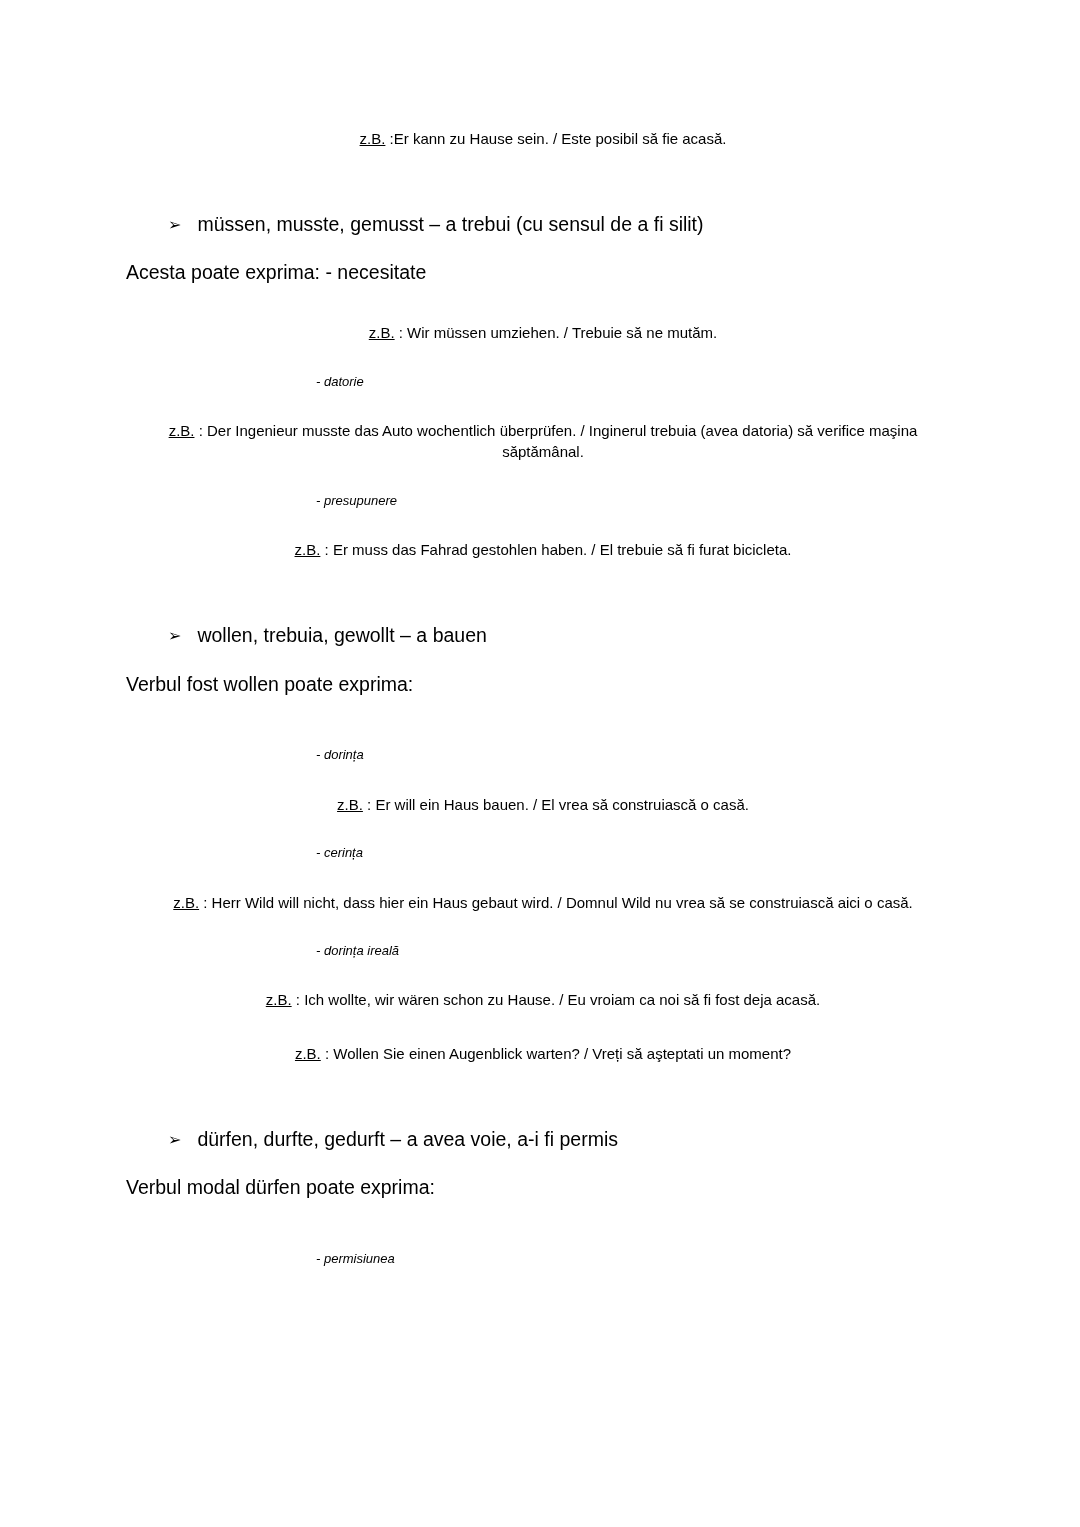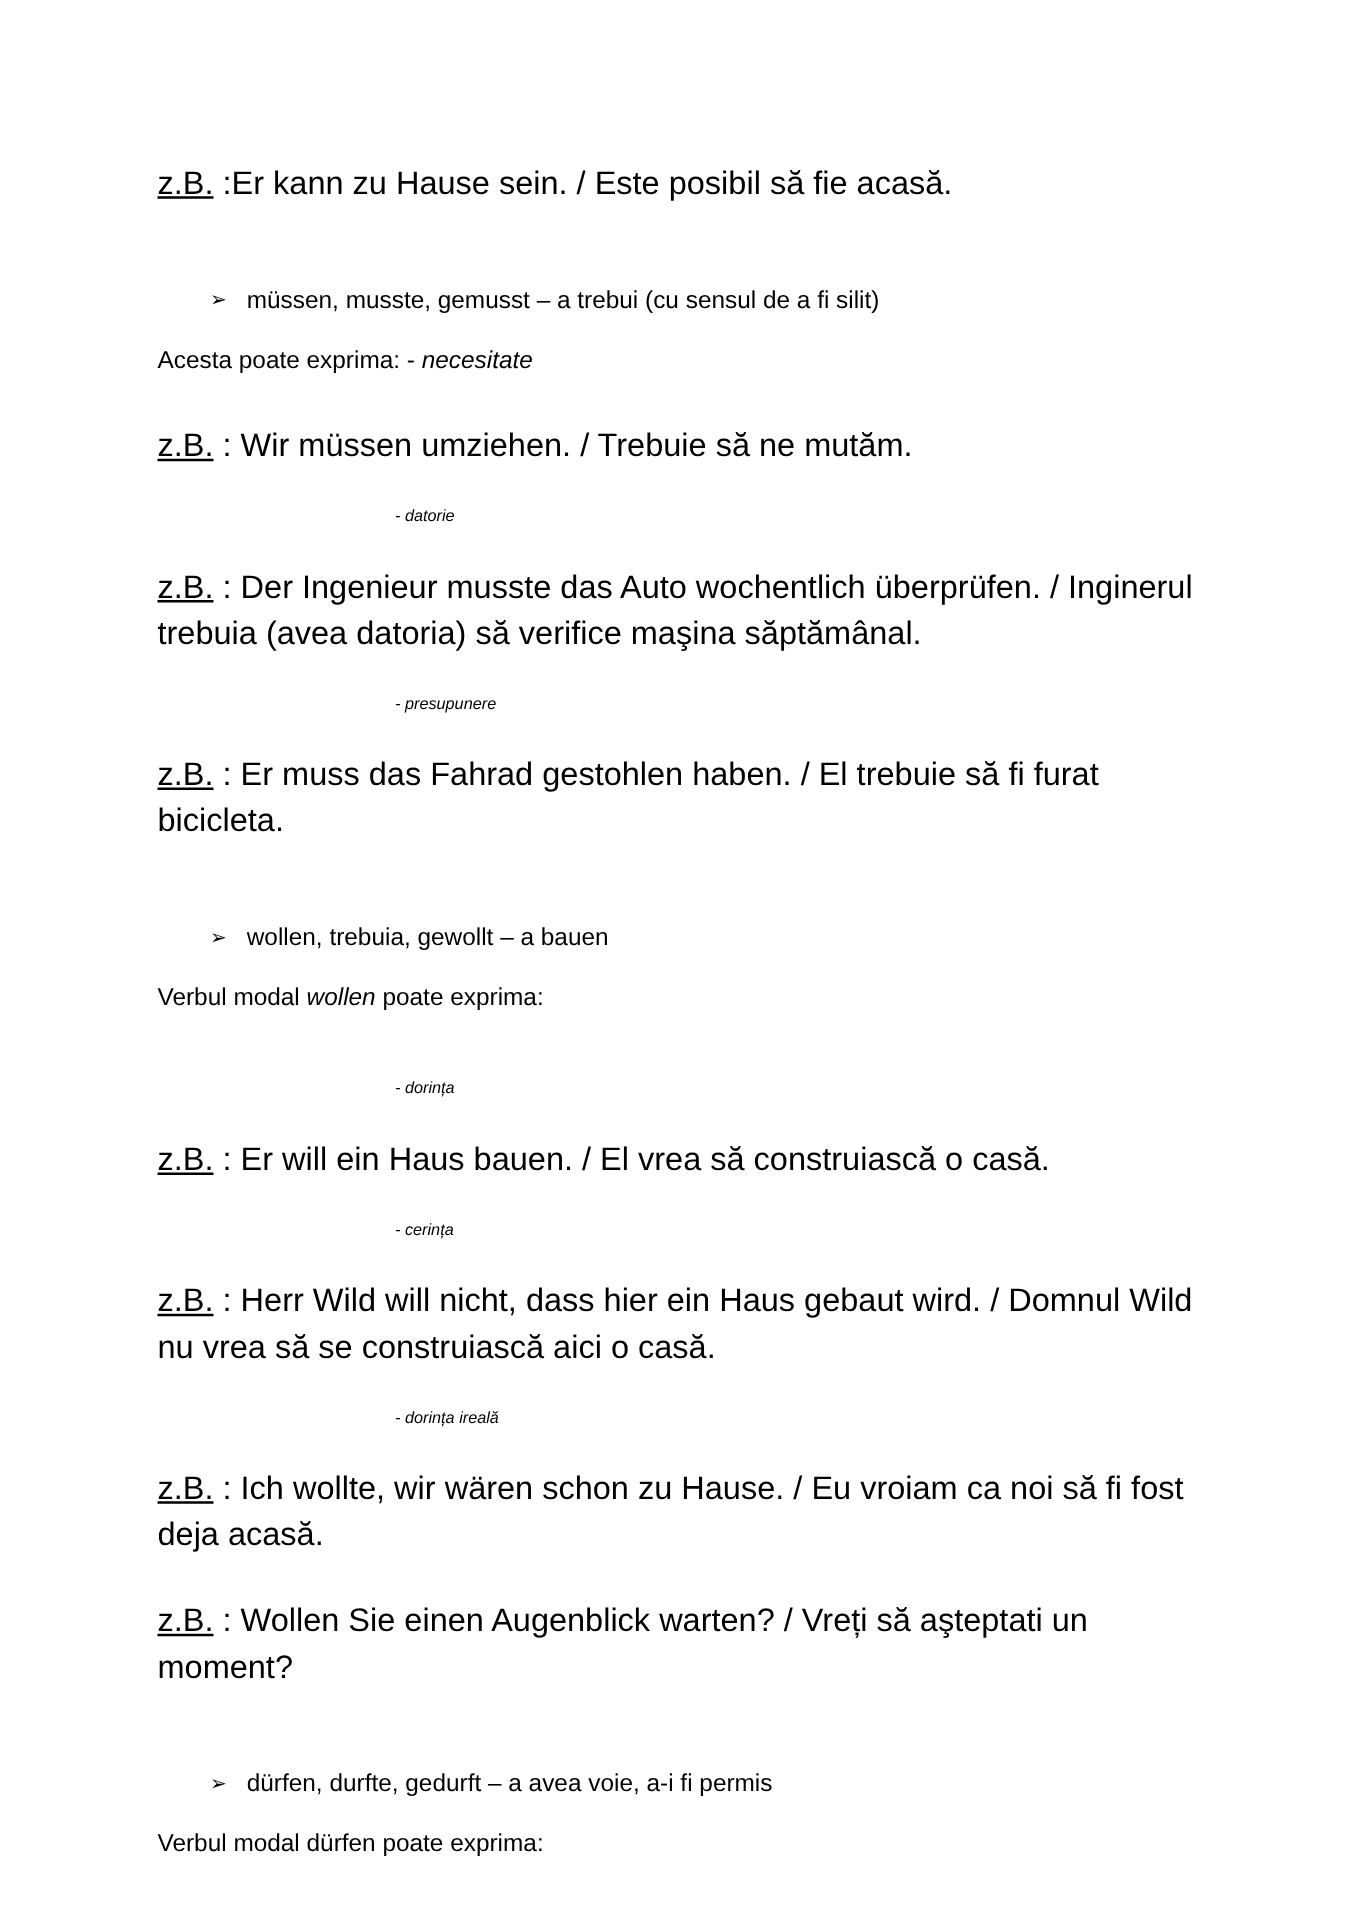--- a/index.html
+++ b/index.html
@@ -13,23 +13,24 @@
   }
   .page {
     width: 1080px;
     min-height: 1527px;
     background: #ffffff;
     box-sizing: border-box;
     padding: 128px 120px 60px 126px;
     position: relative;
   }
   .line {
-    font-size: 26px;
+    font-size: 15px;
     line-height: 1.42;
     margin: 0;
+    text-align: center;
   }
   .zb {
     text-decoration: underline;
   }
   .gap-lg { height: 62px; }
   .gap-sm { height: 16px; }
 
   .bullet-row {
     display: flex;
     align-items: baseline;
@@ -38,21 +39,21 @@
     line-height: 1.42;
   }
   .bullet-glyph {
     font-family: "DejaVu Sans", sans-serif;
     font-size: 16px;
     margin-right: 16px;
     line-height: 1;
     transform: translateY(-1px);
   }
   .bold { font-weight: normal; }
-  .ital { font-style: italic; }
+  .ital { }
 
   .sub-item {
     font-style: italic;
     font-size: 13px;
     line-height: 1.42;
     padding-left: 190px;
   }
   .para {
     font-size: 19.5px;
     line-height: 1.45;
@@ -106,21 +107,21 @@
   </p>
 
   <div class="gap-lg"></div>
 
   <div class="bullet-row">
     <span class="bullet-glyph">➢</span>
     <span><span class="bold">wollen, trebuia, gewollt</span><span> – a bauen</span></span>
   </div>
 
   <p class="para">
-    <span class="inline">Verbul modal </span><span class="inline ital">wollen</span><span class="inline"> poate exprima:</span>
+    <span class="inline">Verbul fost </span><span class="inline ital">wollen</span><span class="inline"> poate exprima:</span>
   </p>
 
   <div class="gap-sm"></div>
 
   <p class="sub-item">- dorința</p>
 
   <div class="gap-sm"></div>
 
   <p class="line">
     <span class="zb">z.B.</span><span> : Er will ein Haus bauen. / El vrea să construiască o casă.</span>

